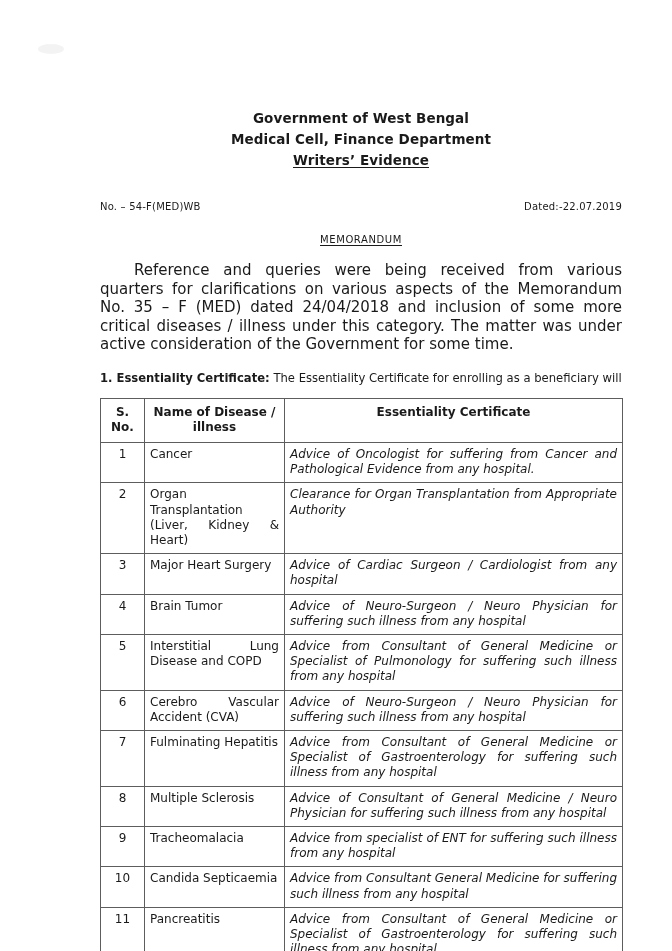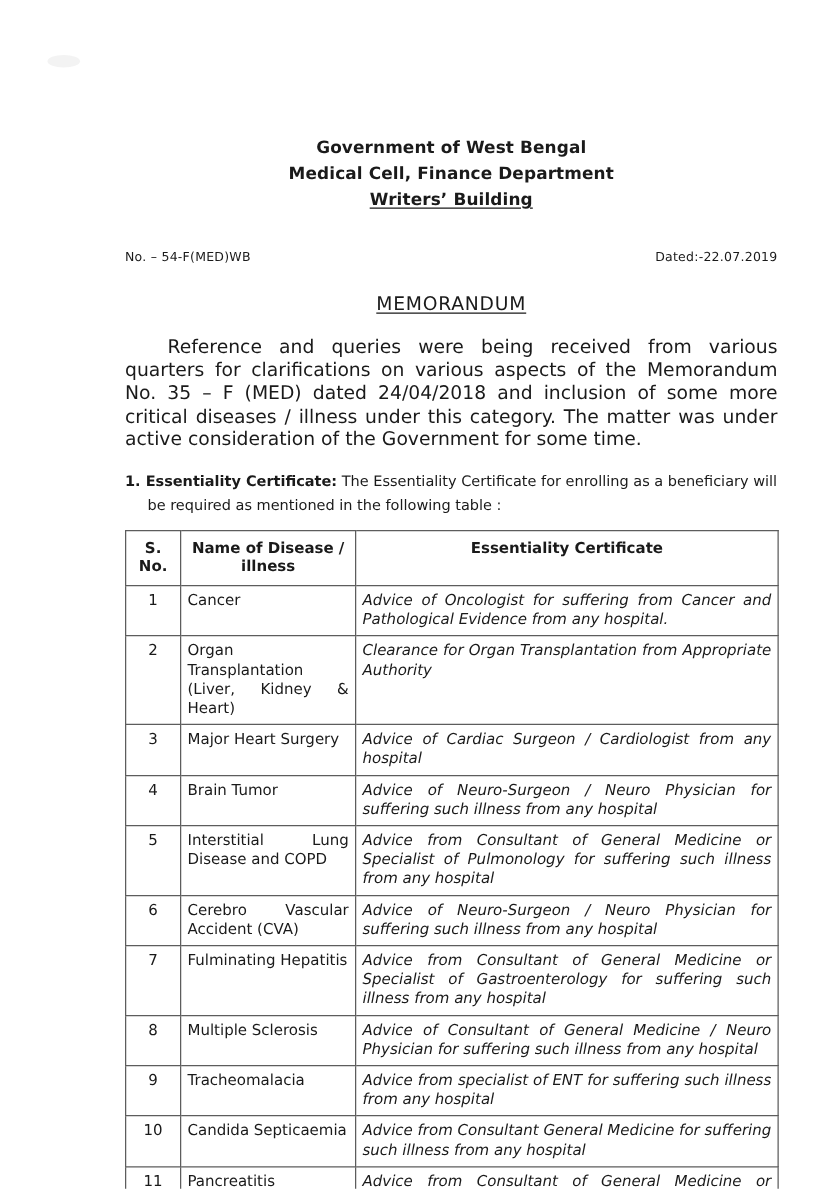--- a/index.html
+++ b/index.html
@@ -45,21 +45,21 @@
     justify-content: space-between;
     align-items: baseline;
     margin-top: 30px;
     font-size: 10px;
   }
   .refrow .left { letter-spacing: 0.2px; }
   .refrow .right { letter-spacing: 0.2px; }
   .memo {
     text-align: center;
     margin-top: 22px;
-    font-size: 15px;
+    font-size: 10px;
     letter-spacing: 0.6px;
   }
   .memo span {
     text-decoration: underline;
     text-underline-offset: 2px;
   }
   p.body {
     margin: 16px 0 0 0;
     font-size: 15px;
     line-height: 18.5px;
@@ -125,33 +125,33 @@
 <body>
 
 <div class="page">
   <div class="smudge"></div>
 
   <div class="content">
 
     <div class="hdr">
       <div>Government of West Bengal</div>
       <div>Medical Cell, Finance Department</div>
-      <div class="line3">Writers’ Building</div>
+      <div class="line3">Writers’ Evidence</div>
     </div>
 
     <div class="refrow">
       <div class="left">No. – 54-F(MED)WB</div>
       <div class="right">Dated:-22.07.2019</div>
     </div>
 
     <div class="memo"><span>MEMORANDUM</span></div>
 
     <p class="body indent">Reference and queries were being received from various quarters for clarifications on various aspects of the Memorandum No. 35 – F (MED) dated 24/04/2018 and inclusion of some more critical diseases / illness under this category. The matter was under active consideration of the Government for some time.</p>
 
-    <p class="sec"><b>1. Essentiality Certificate:</b><span> The Essentiality Certificate for enrolling as a beneficiary will</span><span class="hang">be required as mentioned in the following table :</span></p>
+    <p class="sec"><b>1. Essentiality Certificate:</b><span> The Essentiality Certificate for enrolling as a beneficiary will</span></p>
 
     <table class="tbl">
       <colgroup>
           <col class="c1">
           <col class="c2">
           <col class="c3">
         </colgroup>
       <thead>
         <tr>
           <th>S. No.</th>

